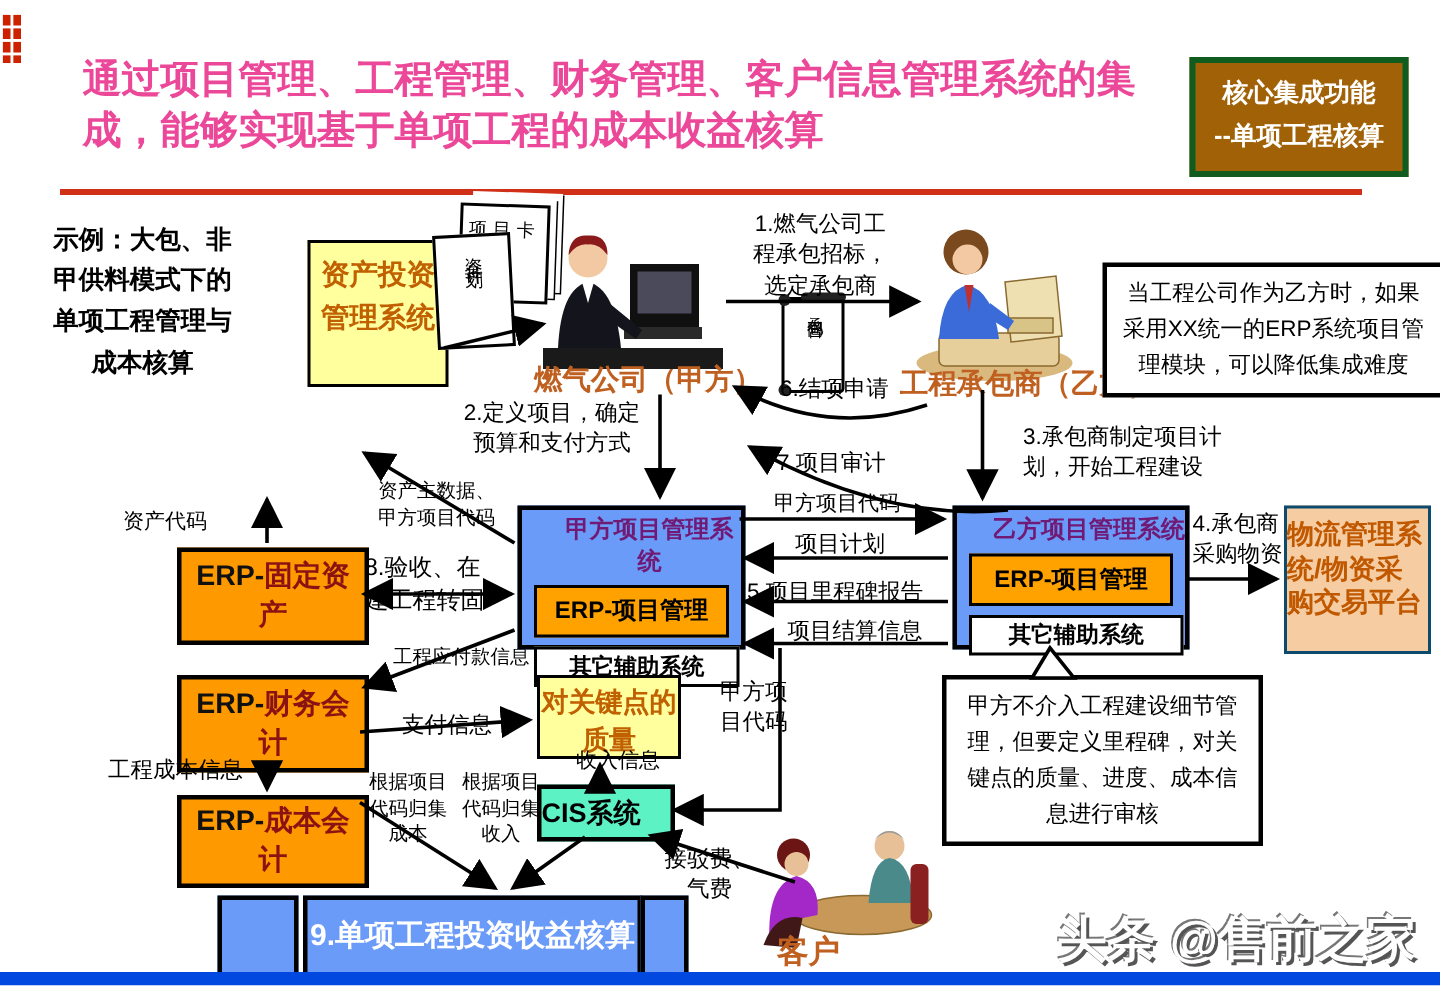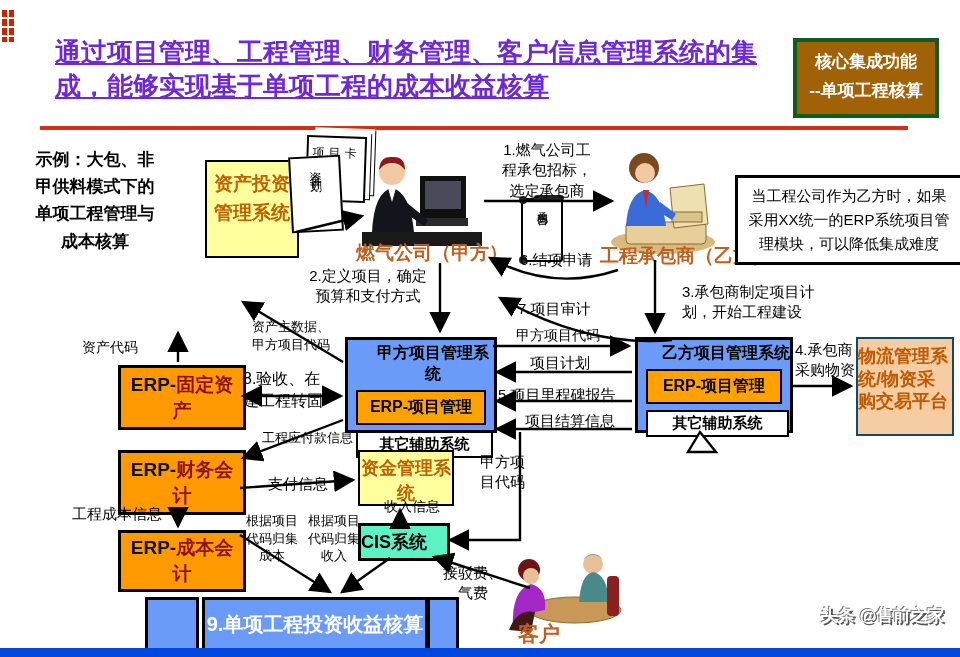--- a/index.html
+++ b/index.html
@@ -1,56 +1,56 @@
 <!DOCTYPE html>
 <html><head>
 <meta charset="utf-8">
 <style>
   html,body{margin:0;padding:0;}
   body{font-family:"Liberation Sans","DejaVu Sans",sans-serif;}
   #canvas{position:relative;width:960px;height:657px;background:#ffffff;overflow:hidden;}
   .abs{position:absolute;}
   .pre{white-space:pre-line;}
-  #title{left:55px;top:36px;width:715px;font-size:26px;font-weight:bold;color:#6d28d9;line-height:1.3;text-decoration:underline;}
+  #title{left:55px;top:36px;width:715px;font-size:26px;font-weight:bold;color:#ec4899;line-height:1.3;}
   #badge{left:793px;top:38px;width:138px;height:66px;background:#a16207;border:4px solid #0f5c1e;
          color:#fff;font-weight:bold;font-size:17px;text-align:center;line-height:1.7;padding-top:6px;}
   #redline{left:40px;top:126px;width:868px;height:4px;background:#d03018;}
   #corner-deco{left:0;top:8px;width:14px;height:34px;background:#cc2200;
      background-image:linear-gradient(#fff 2px,transparent 2px),linear-gradient(90deg,#fff 2px,transparent 2px);
      background-size:7px 9px;}
   #example{left:2px;top:146px;width:186px;font-size:17px;font-weight:bold;text-align:center;line-height:1.6;color:#000;}
   .ybox{background:#ffff9e;border:2px solid #000;color:#c06000;font-weight:bold;text-align:center;}
   #asset-box{left:205px;top:160px;width:90px;height:86px;font-size:19px;line-height:1.5;padding-top:8px;}
   #fund-box{left:358px;top:450px;width:92px;height:48px;font-size:18px;line-height:1.4;padding-top:4px;}
   .erp{background:#ff9900;border:3px solid #000;text-align:center;font-weight:bold;font-size:19px;line-height:1.35;
        display:flex;align-items:center;justify-content:center;flex-wrap:wrap;padding:2px;}
   .erp .cn{color:#8b1212;}
   .erp .pf{color:#111;}
   .sysbox{background:#6b9bf8;border:3px solid #000;}
-  .sysbox .systitle{color:#000000;font-weight:bold;font-size:16px;text-align:center;margin-top:3px;padding-left:24px;}
+  .sysbox .systitle{color:#701a75;font-weight:bold;font-size:16px;text-align:center;margin-top:3px;padding-left:24px;}
   .sysbox .inner-orange{background:#ffa200;border:2px solid #000;color:#000;font-weight:bold;font-size:16px;
         text-align:center;margin:5px 8px 0 8px;padding:5px 0;}
   .sysbox .inner-white{background:#fff;border:2px solid #000;color:#000;font-weight:bold;font-size:15px;
         text-align:center;margin:6px 1px 0 8px;padding:2px 0;}
   #logistics-box{left:856px;top:337px;width:94px;height:89px;background:#f6cda2;border:2px solid #0c4a6e;
         color:#c05800;font-weight:bold;font-size:18px;line-height:1.25;padding-top:6px;}
   #cis-box{left:358px;top:523px;width:86px;height:32px;background:#5cf2c4;border:3px solid #000;
         color:#000;font-weight:bold;font-size:18px;text-align:left;line-height:32px;}
   .note{background:#fff;border:3px solid #000;color:#000;font-size:15px;text-align:center;line-height:1.6;padding:6px 8px;}
   #note-right{left:735px;top:175px;width:206px;}
   #note-bottom{left:628px;top:450px;width:192px;}
   .flowlbl{font-size:15px;color:#000;line-height:1.35;}
   .small{font-size:13px;}
   .doc{background:#fff;border:2px solid #000;color:#000;}
   .vert{writing-mode:vertical-rl;letter-spacing:3px;}
   #bar9-mid{left:202px;top:597px;width:220px;height:48px;background:#6b9bf8;border:3px solid #000;
      color:#fff;font-weight:bold;font-size:20px;text-align:center;line-height:48px;}
   .bar9-side{top:597px;height:48px;background:#6b9bf8;border:3px solid #000;}
   #bottom-strip{left:0;top:648px;width:960px;height:9px;background:#0048e0;}
-  #watermark{right:16px;top:604px;font-size:17px;font-weight:bold;color:#fff;
+  #watermark{right:16px;top:604px;font-size:33px;font-weight:bold;color:#fff;
      text-shadow:2px 2px 0 #555, -1px -1px 0 #777;}
   .actor-lbl{color:#c06020;font-weight:bold;font-size:19px;}
   svg.layer{position:absolute;left:0;top:0;pointer-events:none;}
 </style>
 </head>
 <body>
 
 <div id="canvas">
 
   <div class="abs" id="corner-deco"></div>
@@ -157,26 +157,27 @@
   </div>
 
   <div class="abs sysbox" style="left:635px;top:337px;width:152px;height:90px;">
     <div class="systitle">乙方项目管理系统</div>
     <div class="inner-orange">ERP-项目管理</div>
     <div class="inner-white">其它辅助系统</div>
   </div>
 
   <div class="abs" id="logistics-box">物流管理系统/物资采购交易平台</div>
 
-  <div class="abs ybox" id="fund-box">资金管理系统</div>
+  <div class="abs ybox" id="fund-box">对关键点的质量</div>
   <div class="abs flowlbl" style="left:384px;top:497px;font-size:14px;">收入信息</div>
   <div class="abs" id="cis-box">CIS系统</div>
   <div class="abs flowlbl pre" style="left:480px;top:452px;">甲方项
 目代码</div>
 
+  <div class="abs note pre" id="note-bottom">甲方不介入工程建设细节管理，但要定义里程碑，对关键点的质量、进度、成本信息进行审核</div>
 
   <div class="abs flowlbl pre" style="left:443px;top:563px;text-align:center;">接驳费、
 气费</div>
   <svg class="abs" style="left:495px;top:548px;" width="145" height="92" viewBox="0 0 145 92">
     <ellipse cx="80" cy="62" rx="46" ry="13" fill="#c89858" stroke="#8a6a30"></ellipse>
     <circle cx="98" cy="16" r="10" fill="#e8c098"></circle>
     <path d="M88 12 Q98 2 108 12 Q104 6 98 6 Q92 6 88 12 Z" fill="#999"></path>
     <path d="M84 54 Q86 26 98 24 Q112 26 114 54 Z" fill="#4a8a8a"></path>
     <rect x="112" y="28" width="12" height="40" rx="4" fill="#8a2020"></rect>
     <circle cx="34" cy="22" r="11" fill="#6b1515"></circle>

